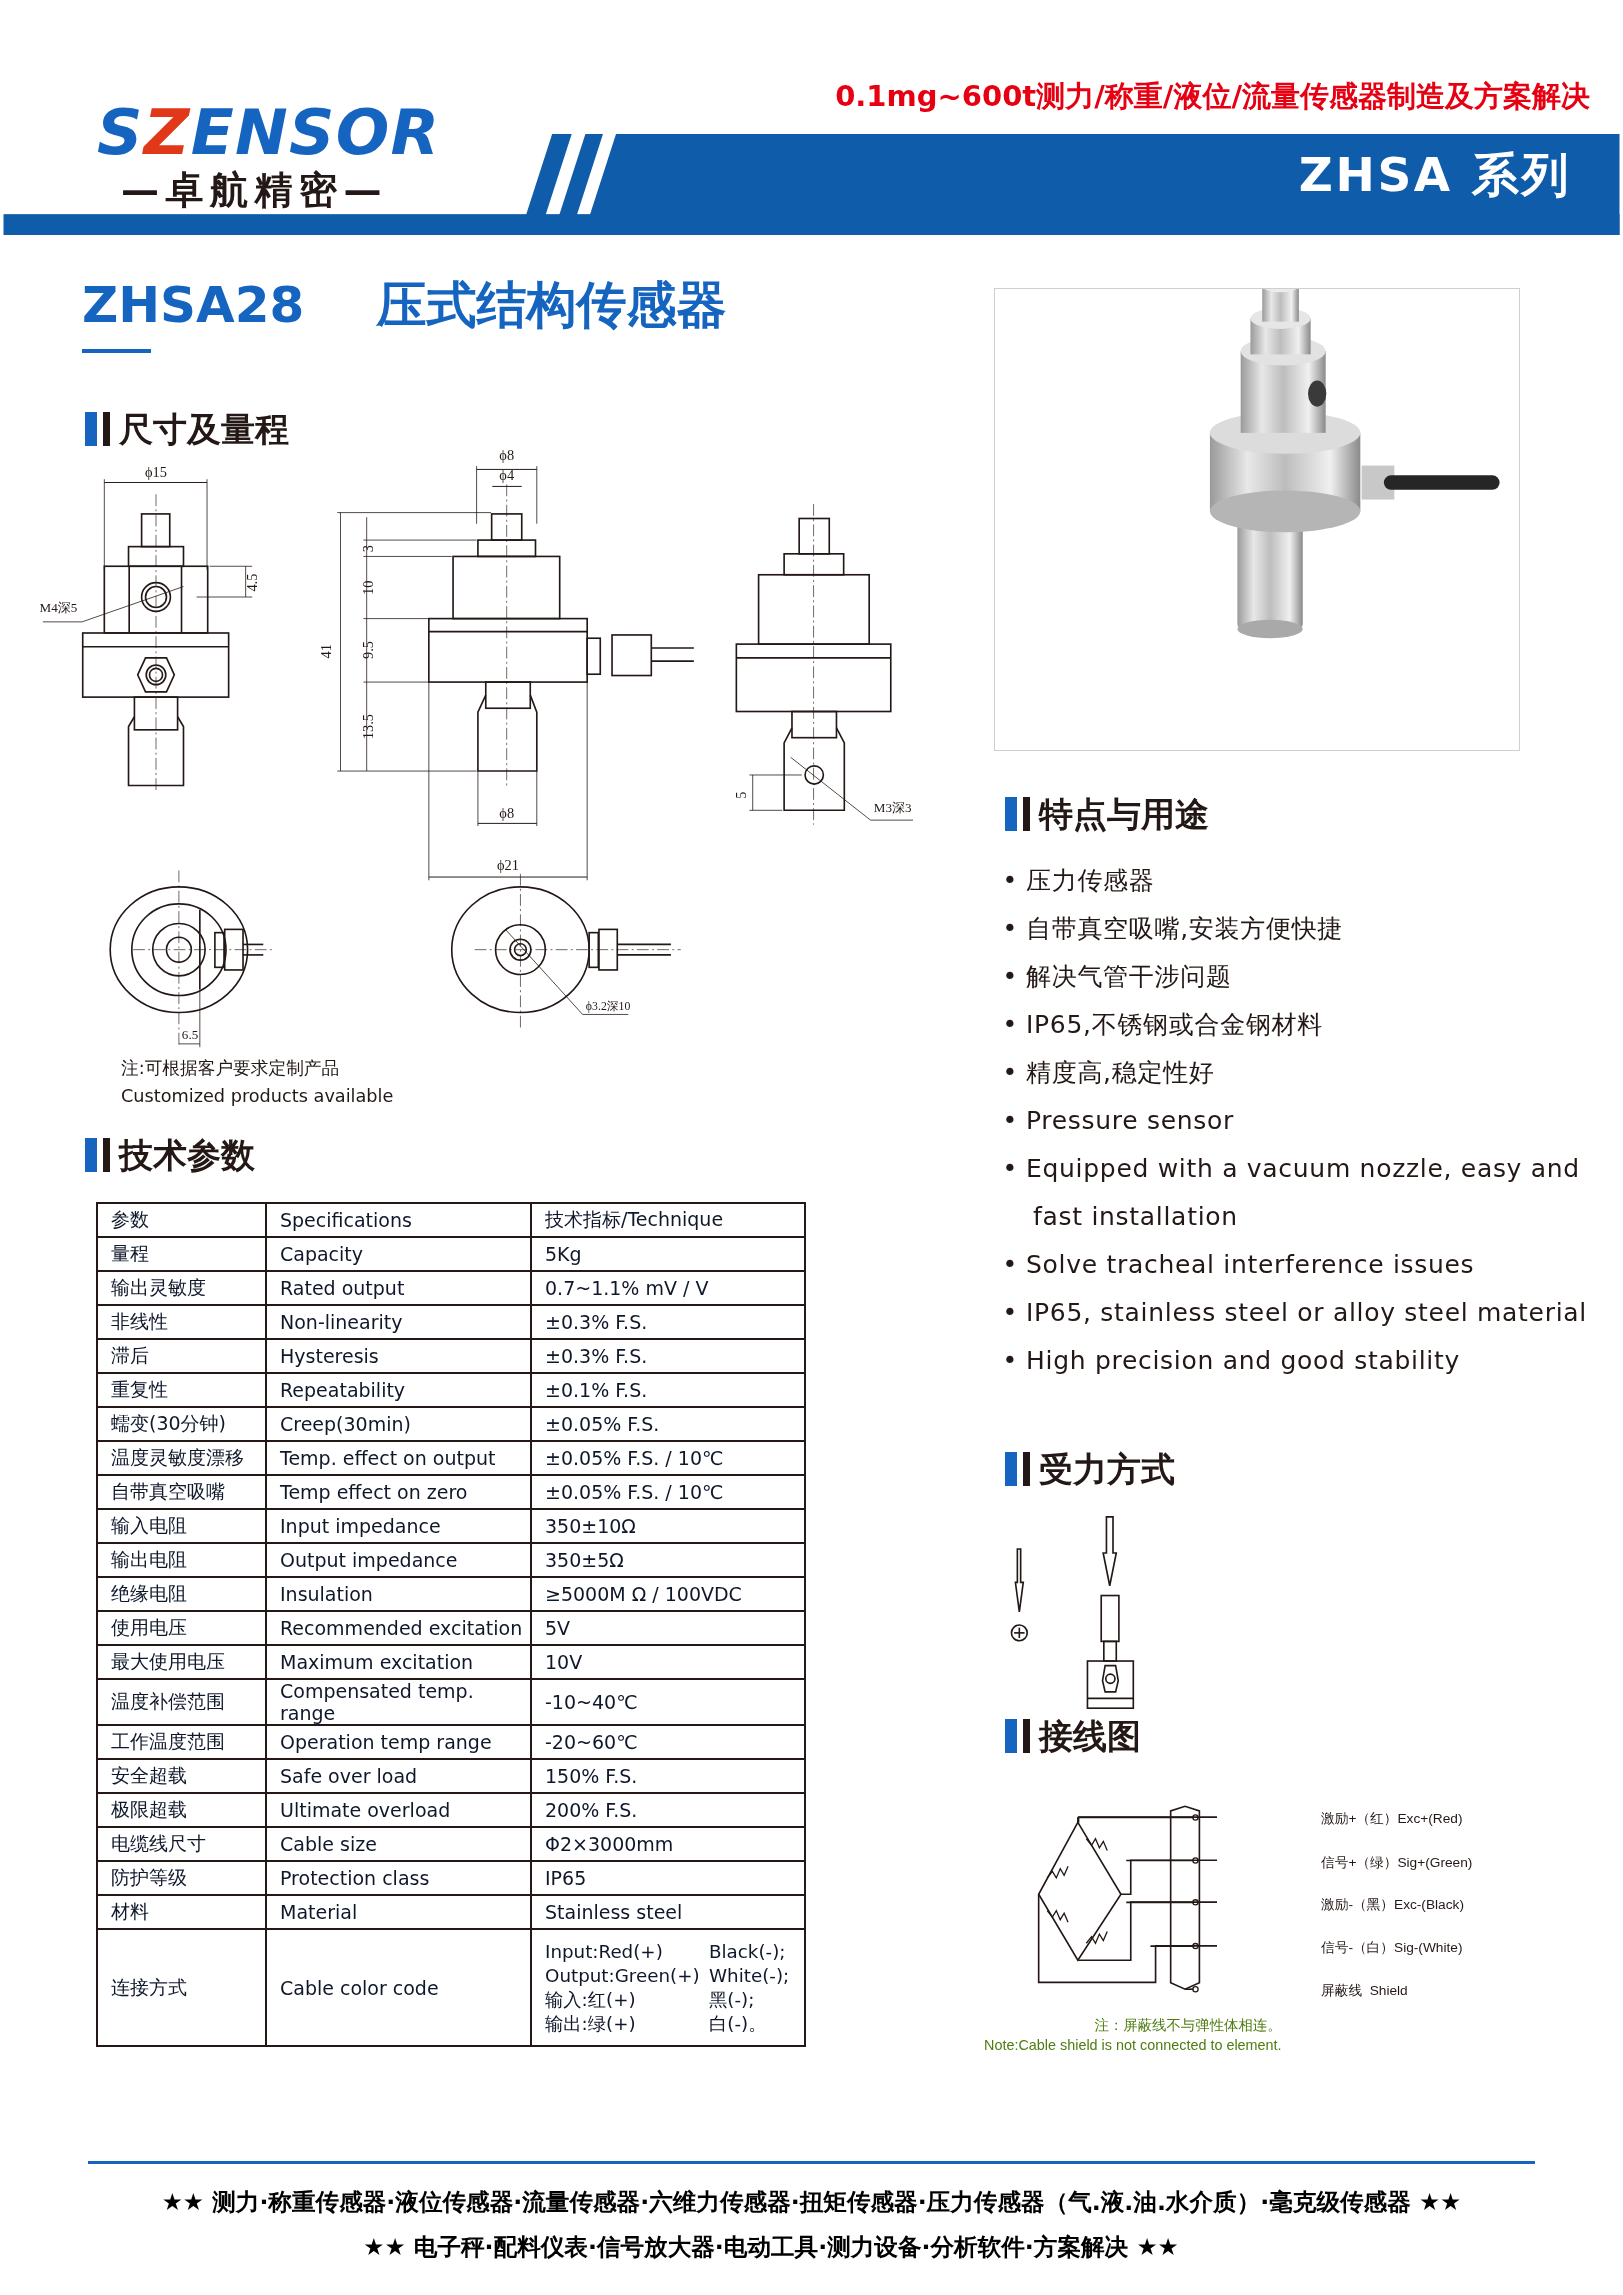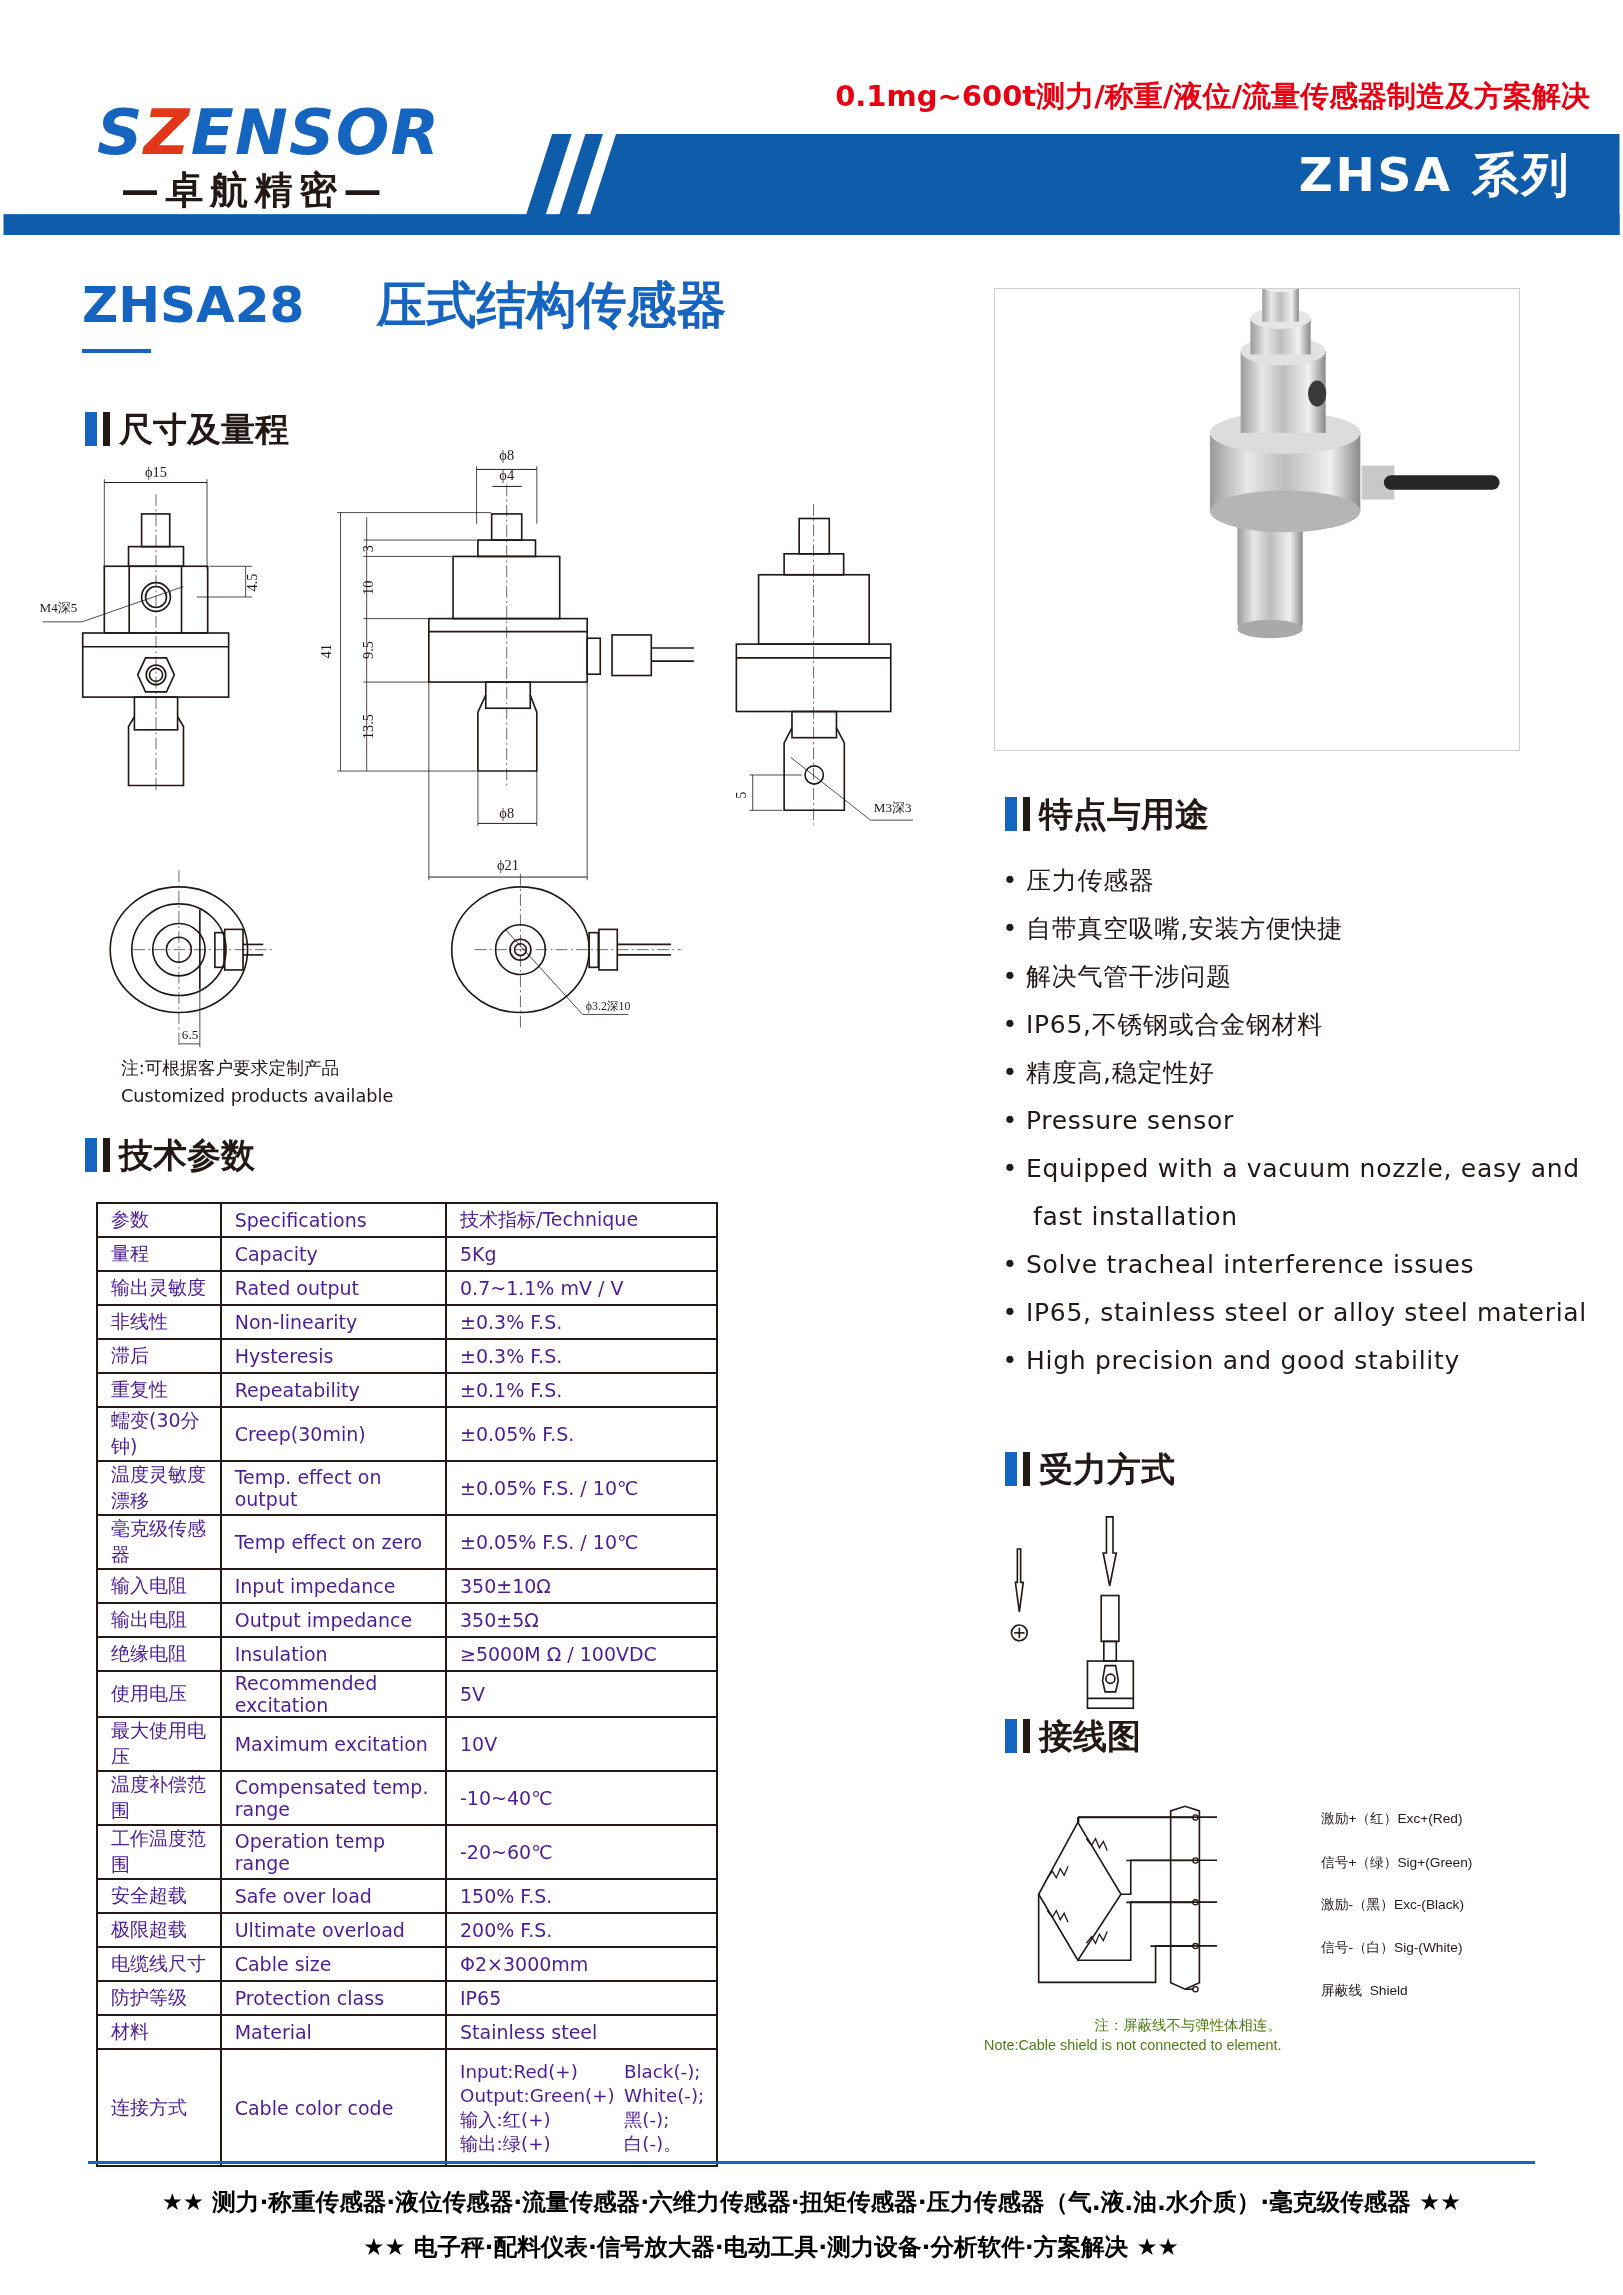--- a/index.html
+++ b/index.html
@@ -21,21 +21,21 @@
 
   .section-head { font-size: 34px; font-weight: bold; color: #231815; line-height: 1; display: flex; align-items: center; justify-content: space-between; }
   .section-head .bar-blue { width: 11.8px; height: 34px; background: #1565c0; margin-right: 6.5px; }
   .section-head .bar-black { width: 6.5px; height: 34px; background: #231815; margin-right: 9.2px; }
 
   
   .drawing { left: 33px; top: 445px; width: 916px; height: 622px; }
   .note { left: 121px; top: 1055px; font-size: 17.7px; line-height: 27.5px; color: #231815; }
 
   
-  table.spec { position: absolute; left: 96px; top: 1202px; width: 622px; border-collapse: collapse; font-size: 19px; color: #4c1d95; }
+  table.spec { position: absolute; left: 96px; top: 1202px; width: 710px; border-collapse: collapse; font-size: 19px; color: #0f172a; }
   table.spec td { border: 2px solid #231815; height: 32px; padding: 0 0 0 13px; vertical-align: middle; }
   table.spec td.c1 { width: 154px; }
   table.spec td.c2 { width: 250px; }
   table.spec tr.multi td { height: 115px; }
   .cc-grid { display: grid; grid-template-columns: 164px 92px; line-height: 24px; font-size: 18.3px; }
 
   
   .photo-frame { left: 994px; top: 288px; width: 524px; height: 461px; border: 1.3px solid #cfcfcf; background: #fff; }
 
   
@@ -249,21 +249,21 @@
         <td class="c1">蠕变(30分钟)</td>
         <td class="c2">Creep(30min)</td>
         <td>±0.05% F.S.</td>
       </tr>
       <tr>
         <td class="c1">温度灵敏度漂移</td>
         <td class="c2">Temp. effect on output</td>
         <td>±0.05% F.S. / 10℃</td>
       </tr>
       <tr>
-        <td class="c1">毫克级传感器</td>
+        <td class="c1">自带真空吸嘴</td>
         <td class="c2">Temp effect on zero</td>
         <td>±0.05% F.S. / 10℃</td>
       </tr>
       <tr>
         <td class="c1">输入电阻</td>
         <td class="c2">Input impedance</td>
         <td>350±10Ω</td>
       </tr>
       <tr>
         <td class="c1">输出电阻</td>

